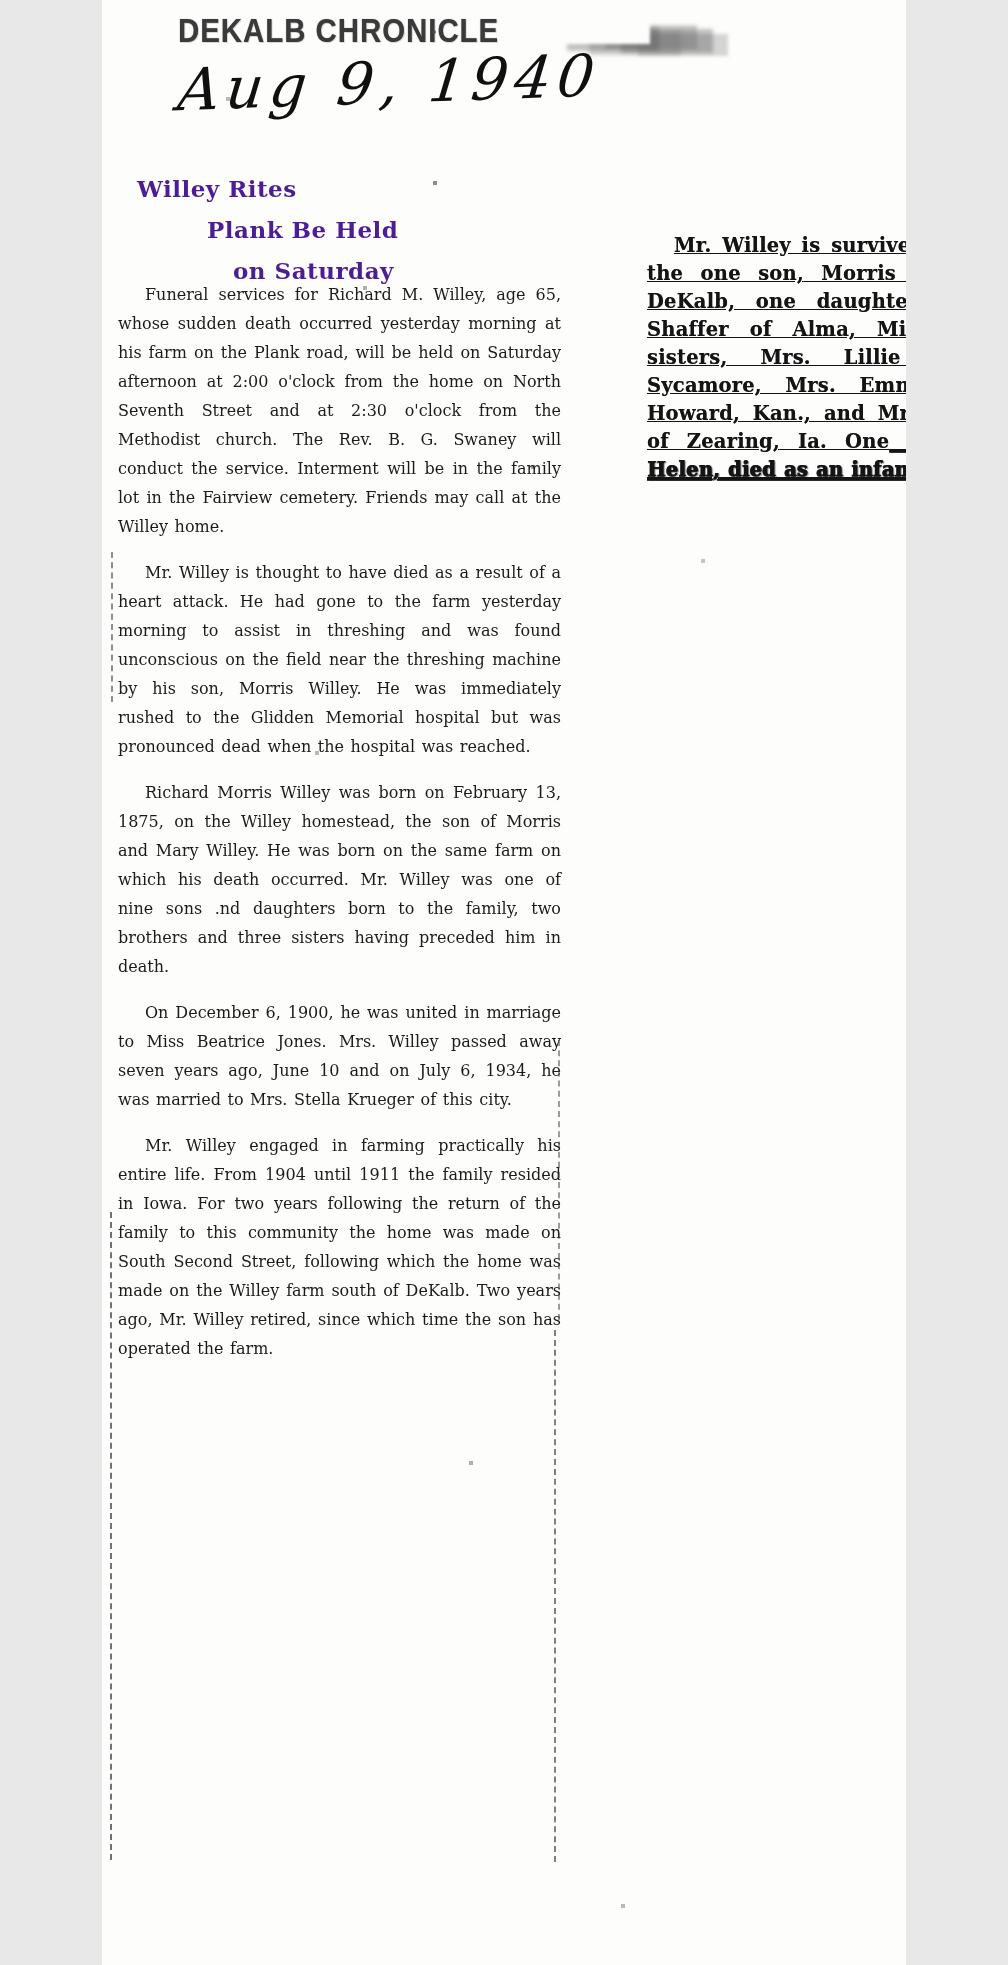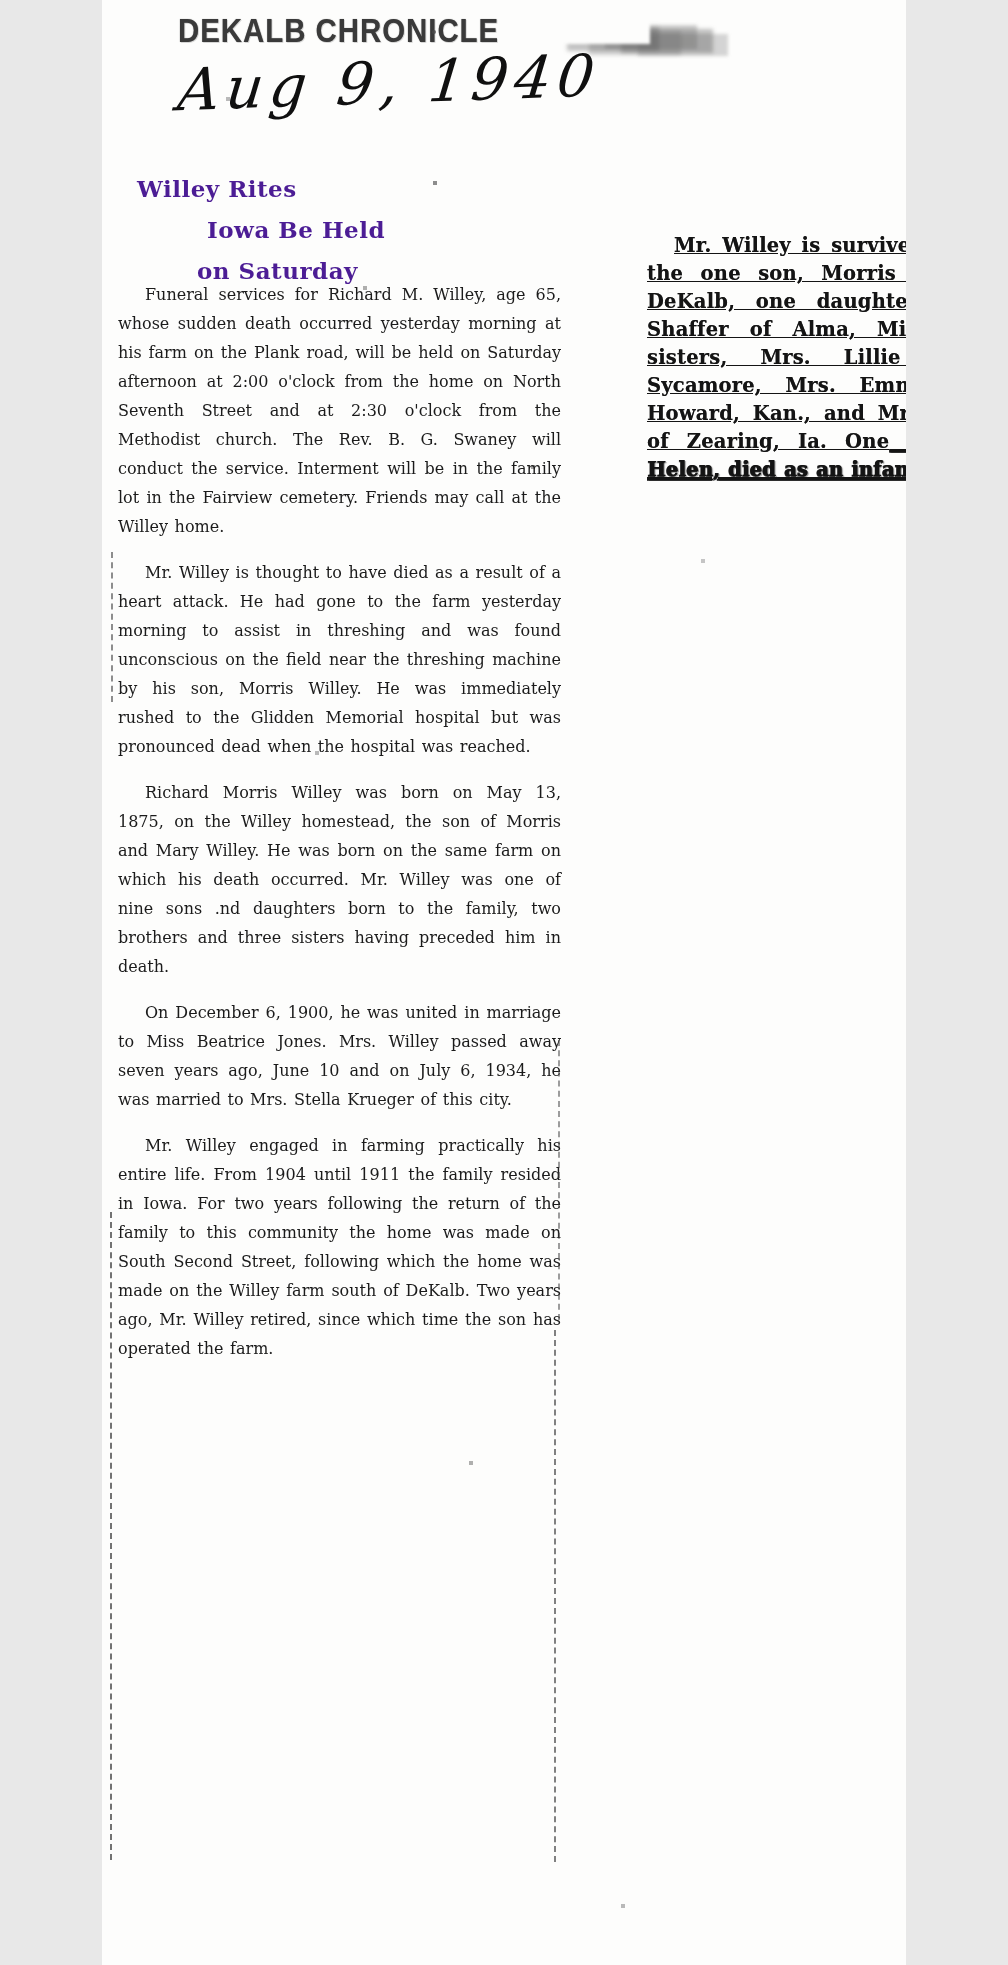--- a/index.html
+++ b/index.html
@@ -52,21 +52,21 @@
     transform-origin:left top;
     white-space:nowrap;
   }
   
   .headline{
     position:absolute;left:35px;top:168px;width:420px;
     font-weight:bold;font-size:23px;line-height:41px;
     letter-spacing:.5px;color:#4c1d95;
   }
   .headline .l2{margin-left:70px;}
-  .headline .l3{margin-left:60px;}
+  .headline .l3{margin-left:96px;}
   
   .col-left{
     position:absolute;left:16px;top:280px;width:443px;
     font-size:16px;line-height:29px;
     text-align:justify;text-justify:inter-word;
     word-spacing:1.5px;
     color:#1b1b1b;
   }
   .col-left p{margin:0 0 17px 0;text-indent:27px;}
   .col-right{
@@ -112,28 +112,28 @@
 <div class="page">
 
   <div class="masthead">DEKALB CHRONICLE</div>
   <div class="masthead-dot"></div>
   <div class="ink-smudge"></div>
 
   <div class="handwritten">Aug 9, 1940</div>
 
   <div class="headline">
     <div class="l1">Willey Rites</div>
-    <div class="l2">Iowa Be Held</div>
+    <div class="l2">Plank Be Held</div>
     <div class="l3">on Saturday</div>
   </div>
 
   <div class="col-left">
     <p>Funeral services for Richard M. Willey, age 65, whose sudden death occurred yesterday morning at his farm on the Plank road, will be held on Saturday afternoon at 2:00 o'clock from the home on North Seventh Street and at 2:30 o'clock from the Methodist church. The Rev. B. G. Swaney will conduct the service. Interment will be in the family lot in the Fairview cemetery. Friends may call at the Willey home.</p>
     <p>Mr. Willey is thought to have died as a result of a heart attack. He had gone to the farm yesterday morning to assist in threshing and was found unconscious on the field near the threshing machine by his son, Morris Willey. He was immediately rushed to the Glidden Memorial hospital but was pronounced dead when the hospital was reached.</p>
-    <p>Richard Morris Willey was born on May 13, 1875, on the Willey homestead, the son of Morris and Mary Willey. He was born on the same farm on which his death occurred. Mr. Willey was one of nine sons .nd daughters born to the family, two brothers and three sisters having preceded him in death.</p>
+    <p>Richard Morris Willey was born on February 13, 1875, on the Willey homestead, the son of Morris and Mary Willey. He was born on the same farm on which his death occurred. Mr. Willey was one of nine sons .nd daughters born to the family, two brothers and three sisters having preceded him in death.</p>
     <p>On December 6, 1900, he was united in marriage to Miss Beatrice Jones. Mrs. Willey passed away seven years ago, June 10 and on July 6, 1934, he was married to Mrs. Stella Krueger of this city.</p>
     <p>Mr. Willey engaged in farming practically his entire life. From 1904 until 1911 the family resided in Iowa. For two years following the return of the family to this community the home was made on South Second Street, following which the home was made on the Willey farm south of DeKalb. Two years ago, Mr. Willey retired, since which time the son has operated the farm.</p>
   </div>
 
   <div class="col-right">
     <p><span>Mr. Willey is survived by his widow, the one son, Morris Willey of near DeKalb, one daughter, Mrs. Myrtle Shaffer of Alma, Mich., and three sisters, Mrs. Lillie Bingham of Sycamore, Mrs. Emma Gibbons of Howard, Kan., and Mrs. Eliza Britton of Zearing, Ia. One</span><span class="smudged"> daughter, Mary Helen, died as an infant.</span></p>
   </div>
 
   <div class="rule rule-left-top"></div>
   <div class="rule rule-left-bottom"></div>

